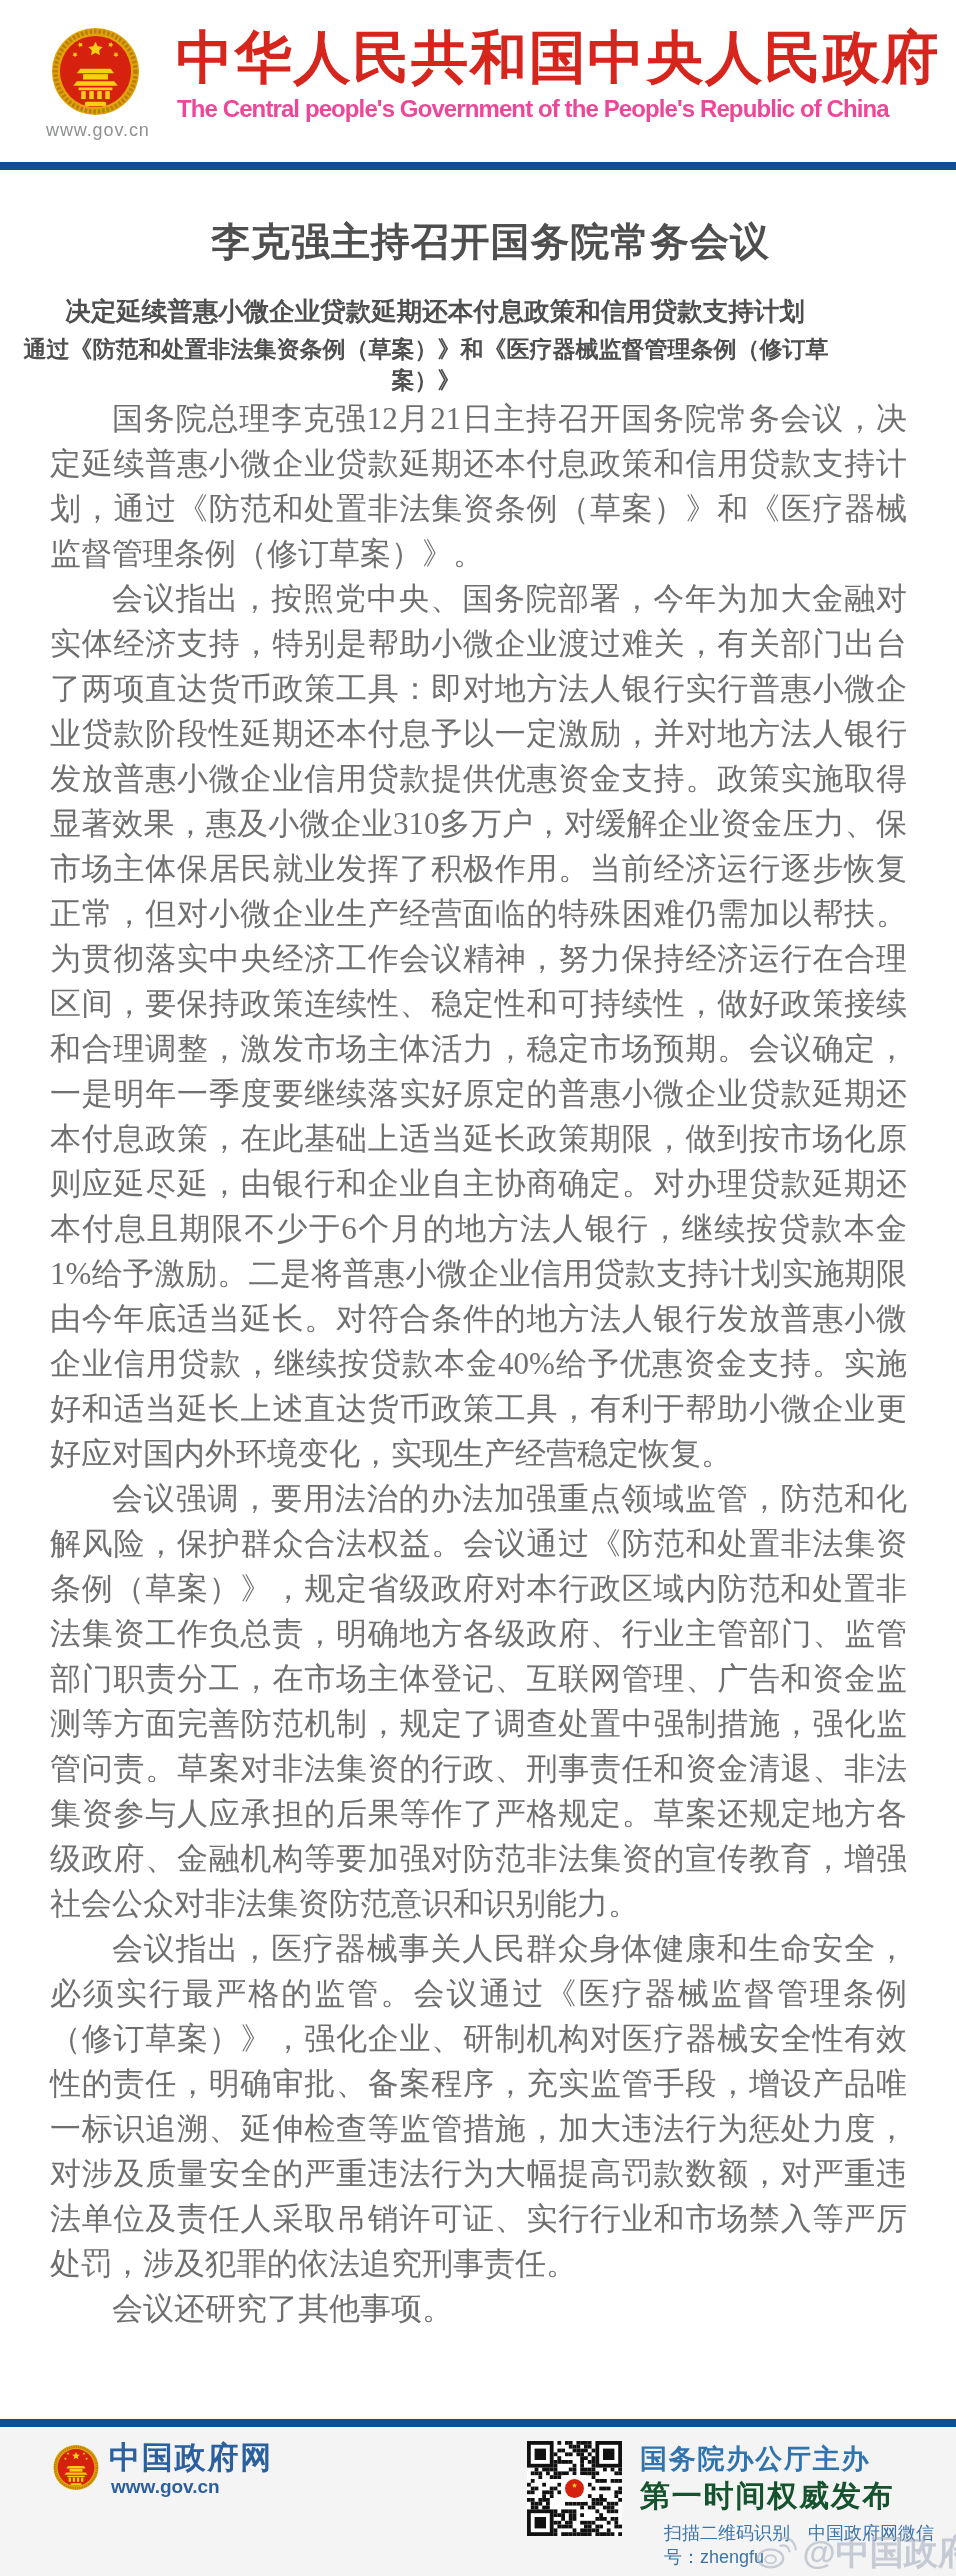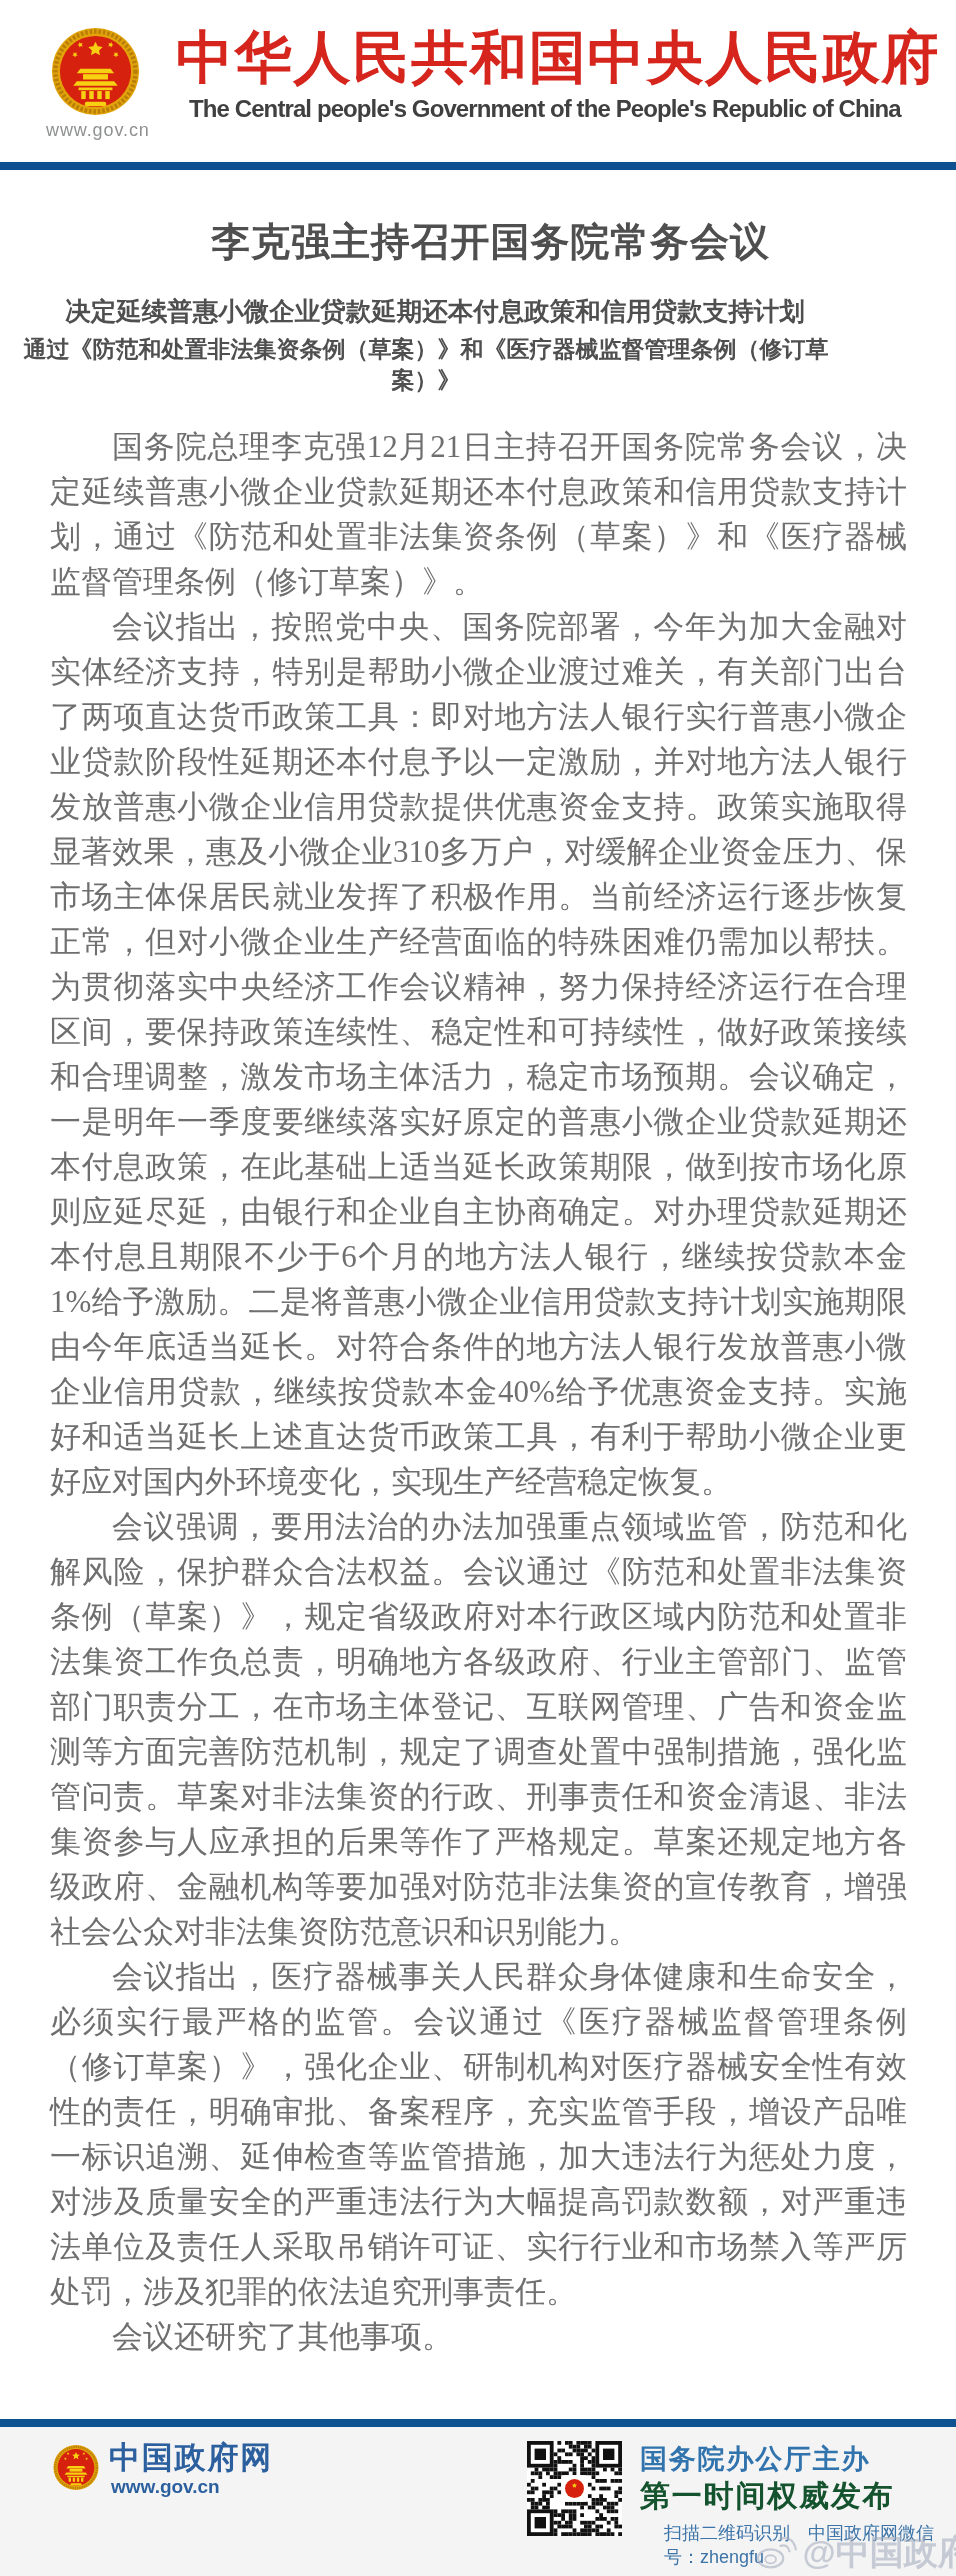--- a/index.html
+++ b/index.html
@@ -5,34 +5,34 @@
   html,body{margin:0;padding:0;background:#ffffff;}
   .page{position:relative;width:957px;height:2576px;background:#ffffff;overflow:hidden;
         font-family:"Liberation Sans",sans-serif;}
 
   
   .header-emblem{position:absolute;left:51px;top:24px;width:89px;height:95px;}
   .header-url{position:absolute;left:46px;top:120px;width:100px;text-align:center;
               color:#8f9091;font-size:18px;letter-spacing:0.9px;}
   .site-title-cn{position:absolute;left:176px;top:20px;font-size:57px;font-weight:900;
                  color:#d5251d;letter-spacing:1.8px;white-space:nowrap;}
-  .site-title-en{position:absolute;left:189px;top:95px;font-size:24px;font-weight:700;
-                 letter-spacing:-0.9px;color:#404040;white-space:nowrap;}
+  .site-title-en{position:absolute;left:177px;top:95px;font-size:24px;font-weight:700;
+                 letter-spacing:-0.9px;color:#ec4899;white-space:nowrap;}
   .bar{position:absolute;left:0;width:957px;height:8.2px;background:#0d5191;}
   .bar-top{top:162px;}
   .bar-bottom{top:2419px;}
 
   
   .article-title{position:absolute;left:0;top:203px;width:957px;text-align:center;
                  font-size:39px;font-weight:700;color:#4f4f4f;letter-spacing:0.9px;}
   .article-sub1{position:absolute;left:0;top:294px;width:870px;text-align:center;
                 font-size:25.5px;font-weight:700;color:#4f4f4f;}
   .article-sub2{position:absolute;left:0;top:334px;width:852px;text-align:center;
                 font-size:23px;font-weight:700;color:#4f4f4f;}
-  .article-body{position:absolute;left:50px;top:424px;width:857px;
+  .article-body{position:absolute;left:50px;top:396px;width:857px;
                 font-family:"Liberation Serif",serif;font-size:31px;line-height:45px;
                 color:#6f6f6f;text-align:justify;}
   .article-body p{margin:0;text-indent:2em;}
 
   
   .footer-bg{position:absolute;left:0;top:2427px;width:957px;height:149px;background:#f4f4f5;}
   .footer-emblem{position:absolute;left:53px;top:2443px;width:46px;height:49px;}
   .footer-site-name{position:absolute;left:109px;top:2437px;font-size:31px;font-weight:700;
                     color:#2b5f9e;letter-spacing:1.8px;}
   .footer-site-url{position:absolute;left:111px;top:2476px;font-size:19px;font-weight:700;

